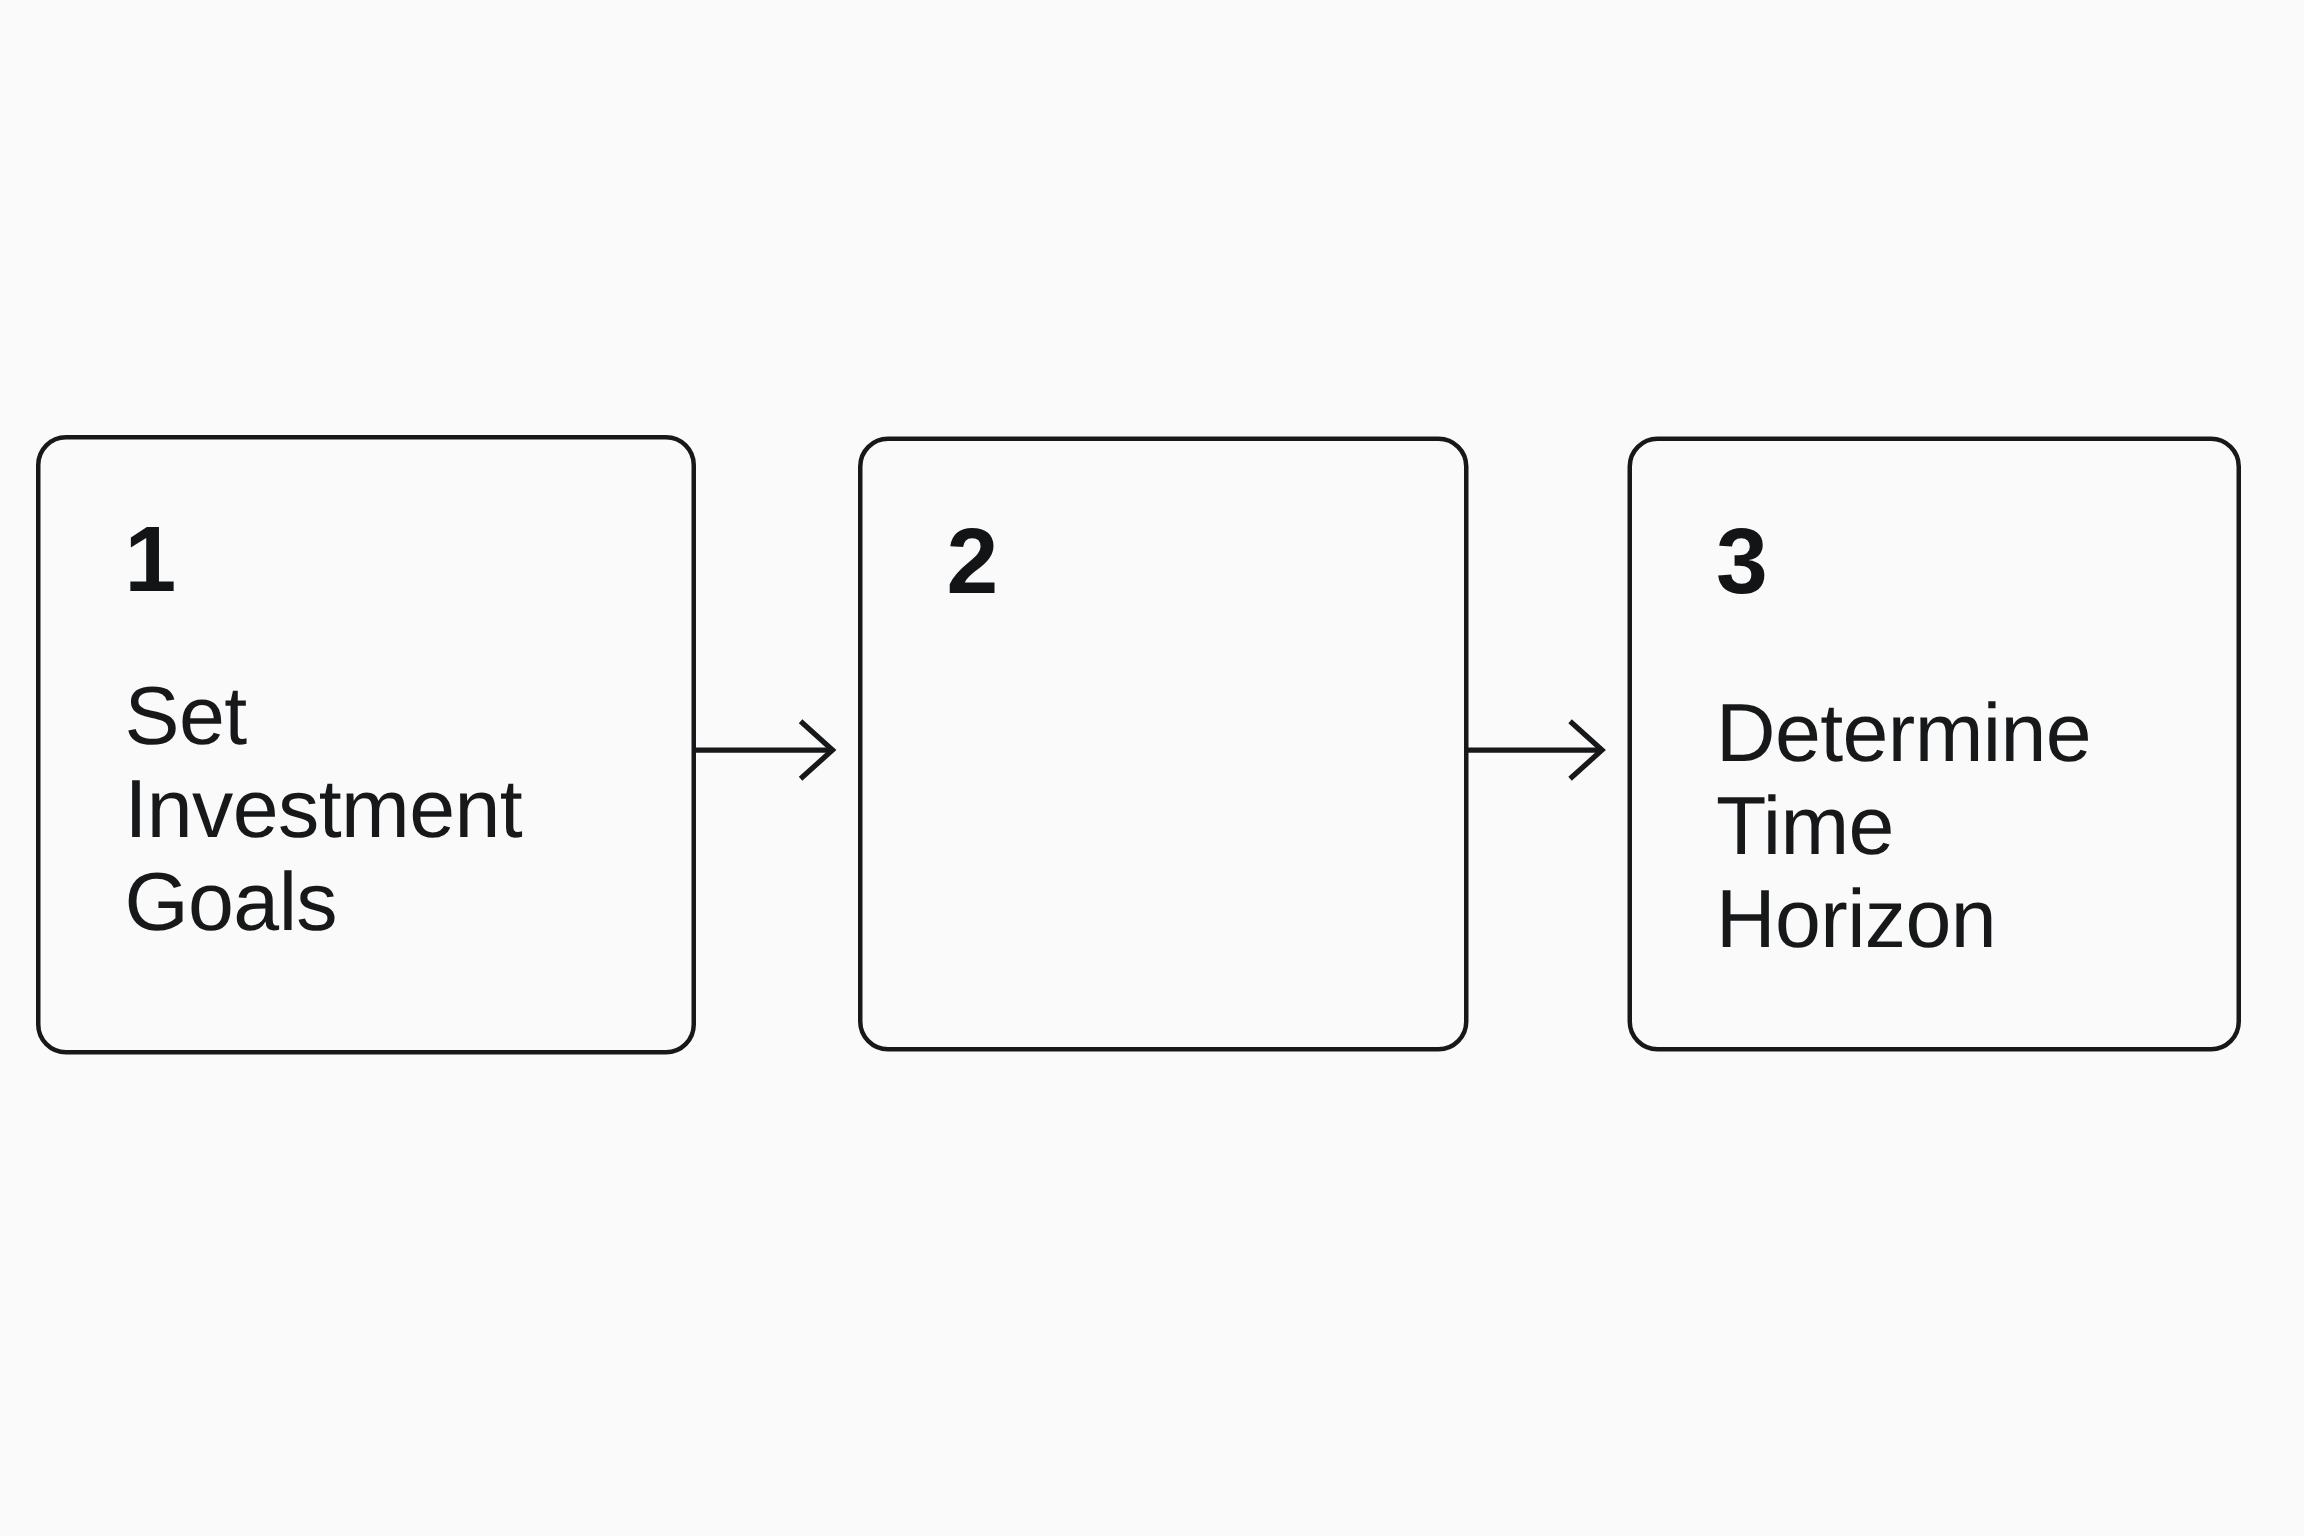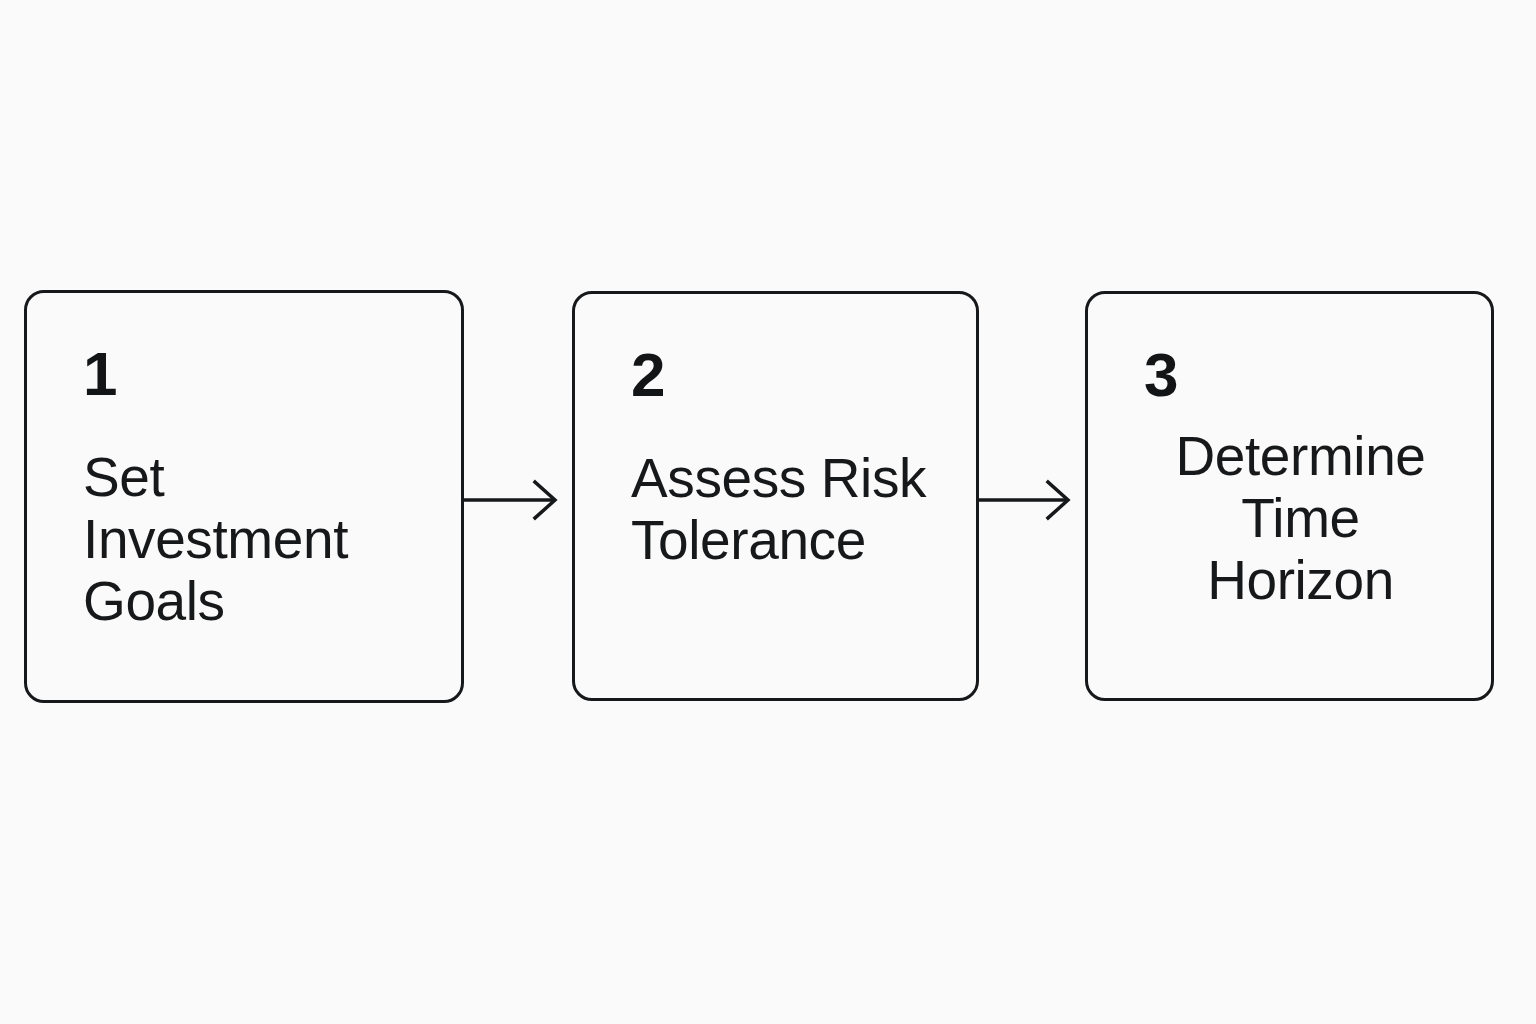--- a/index.html
+++ b/index.html
@@ -52,21 +52,21 @@
     font-size: 55px;
     font-weight: 400;
     line-height: 62px;
     color: #16181a;
     letter-spacing: -0.4px;
     white-space: pre-line;
   }
 
   .card-1 .step-label { margin-top: 42px; }
   .card-2 .step-label { margin-top: 42px; }
-  .card-3 .step-label { margin-top: 20px; text-align: center; }
+  .card-3 .step-label { margin-top: 52px; }
 
   
   .connector {
     position: absolute;
     top: 476px;
     height: 48px;
   }
   .connector.arrow-1 { left: 463px; width: 110px; }
   .connector.arrow-2 { left: 978px; width: 108px; }
   .connector svg { display: block; width: 100%; height: 100%; }
@@ -85,22 +85,20 @@
 
   <div class="connector arrow-1">
     <svg viewBox="0 0 110 48" preserveAspectRatio="none">
       <path d="M0 24 H 92" stroke="#16181a" stroke-width="3.5" fill="none"></path>
       <path d="M72 6 L 92 24 L 72 42" stroke="#16181a" stroke-width="3.5" fill="none" stroke-linecap="square" stroke-linejoin="miter"></path>
     </svg>
   </div>
 
   <div class="step-card card-2">
     <div class="step-number">2</div>
-    <div class="step-label">Assess Risk
-Tolerance</div>
   </div>
 
   <div class="connector arrow-2">
     <svg viewBox="0 0 108 48" preserveAspectRatio="none">
       <path d="M0 24 H 90" stroke="#16181a" stroke-width="3.5" fill="none"></path>
       <path d="M70 6 L 90 24 L 70 42" stroke="#16181a" stroke-width="3.5" fill="none" stroke-linecap="square" stroke-linejoin="miter"></path>
     </svg>
   </div>
 
   <div class="step-card card-3">

